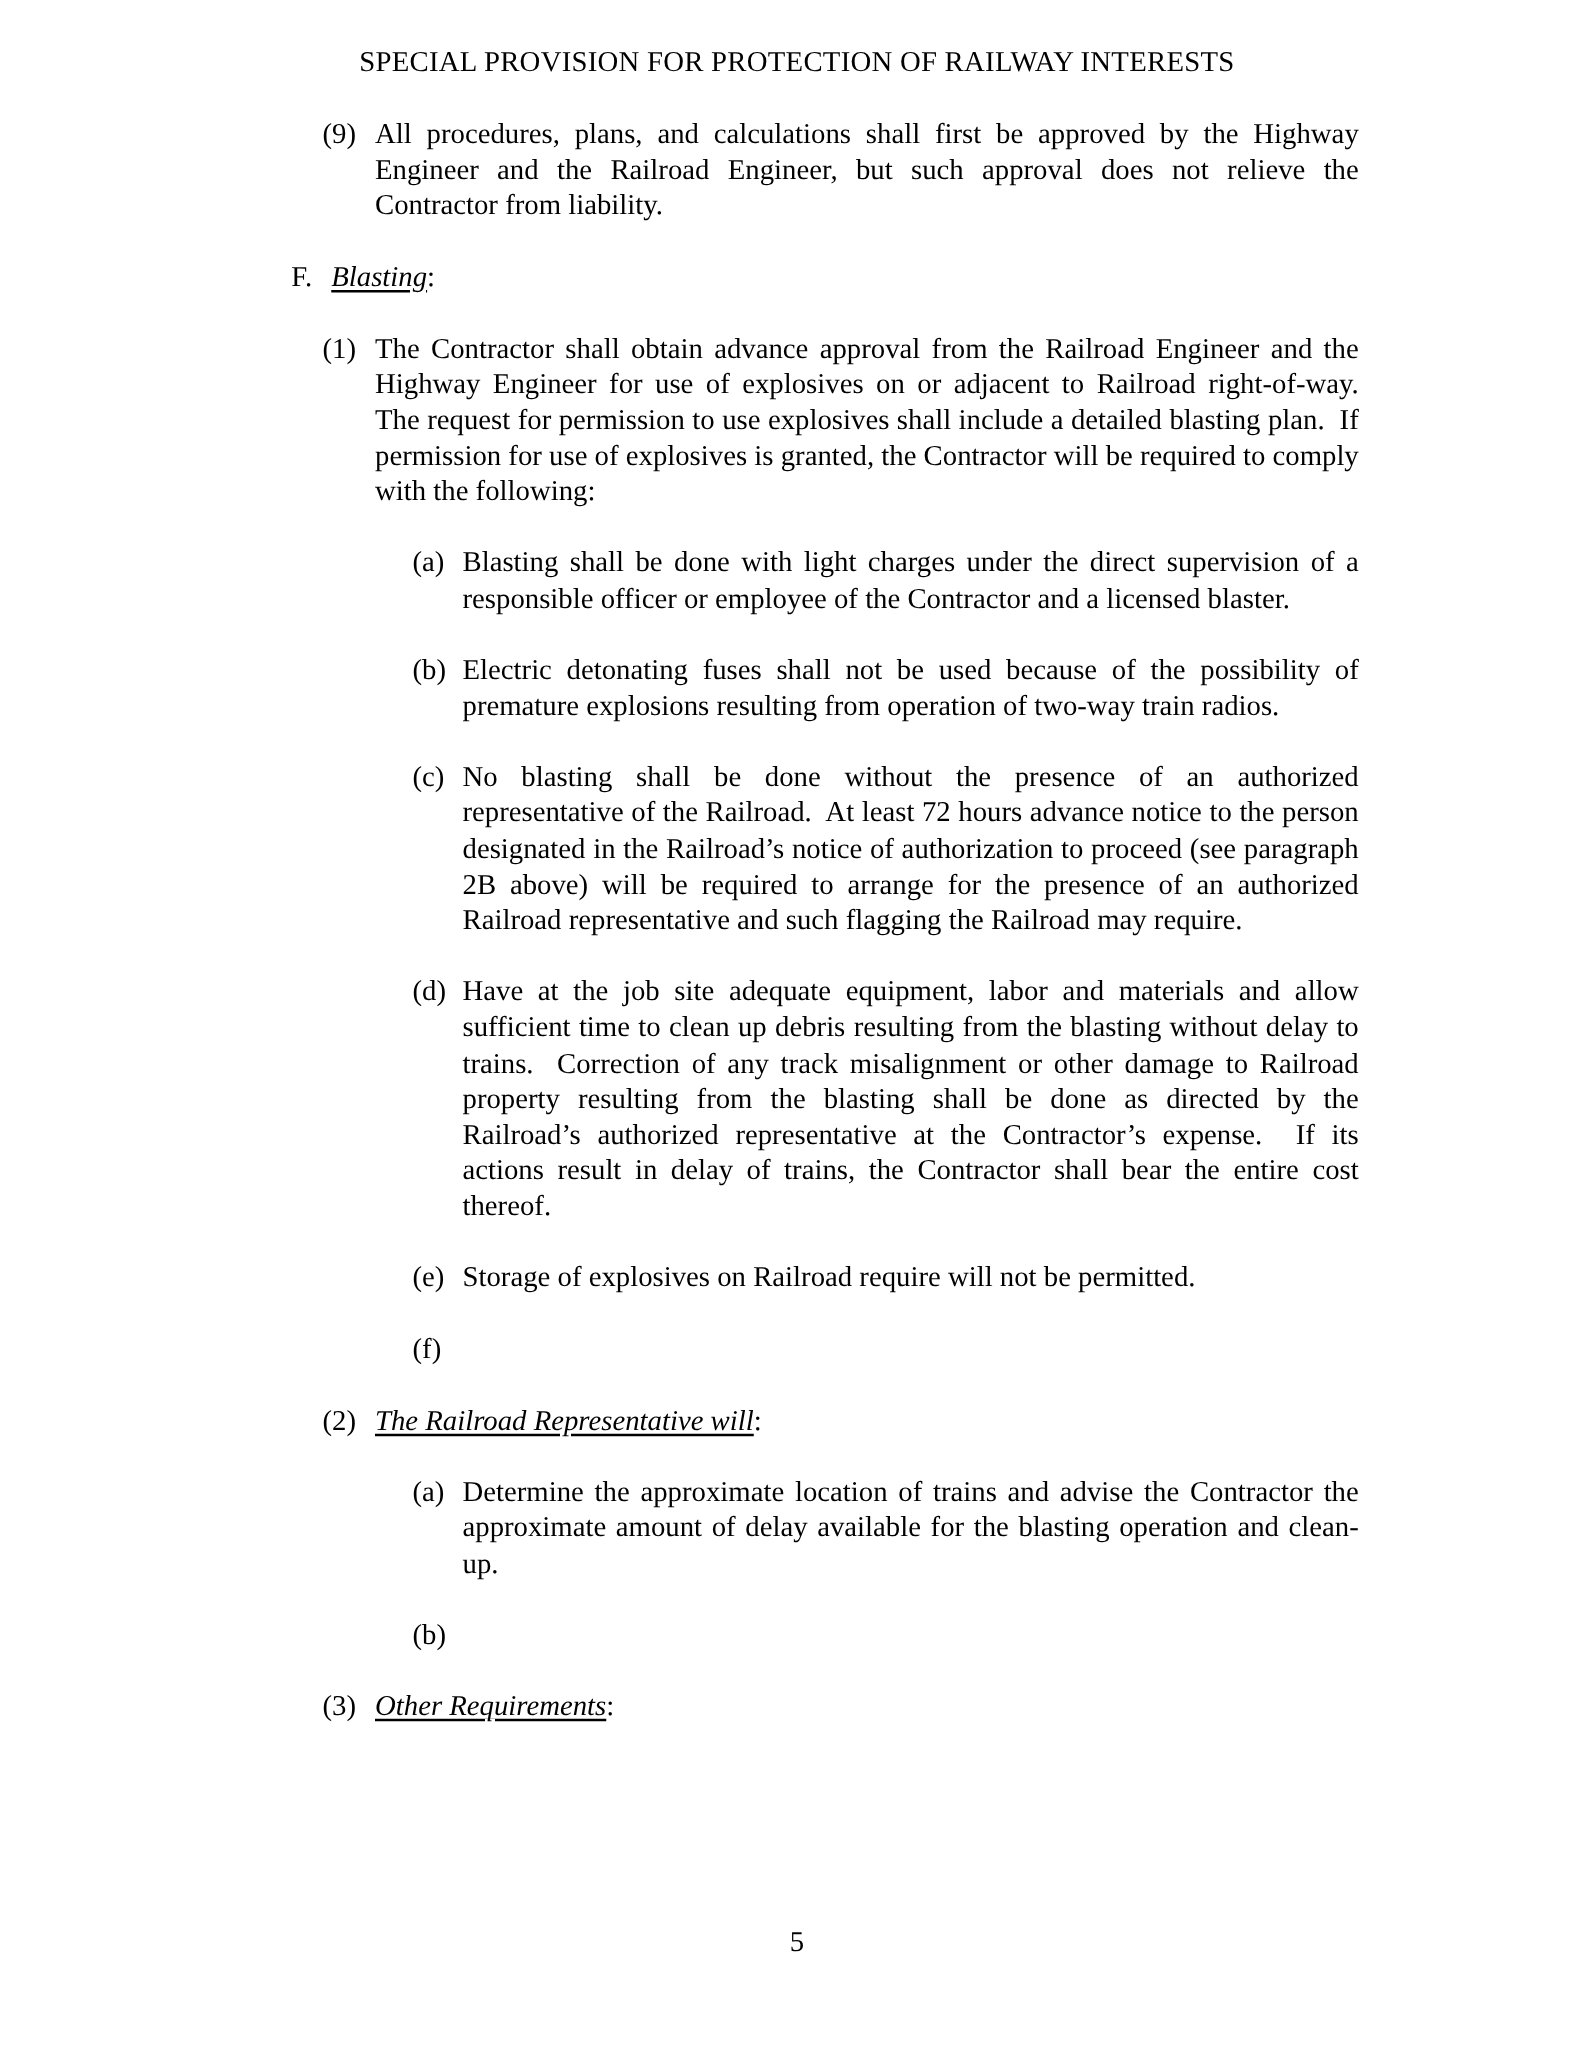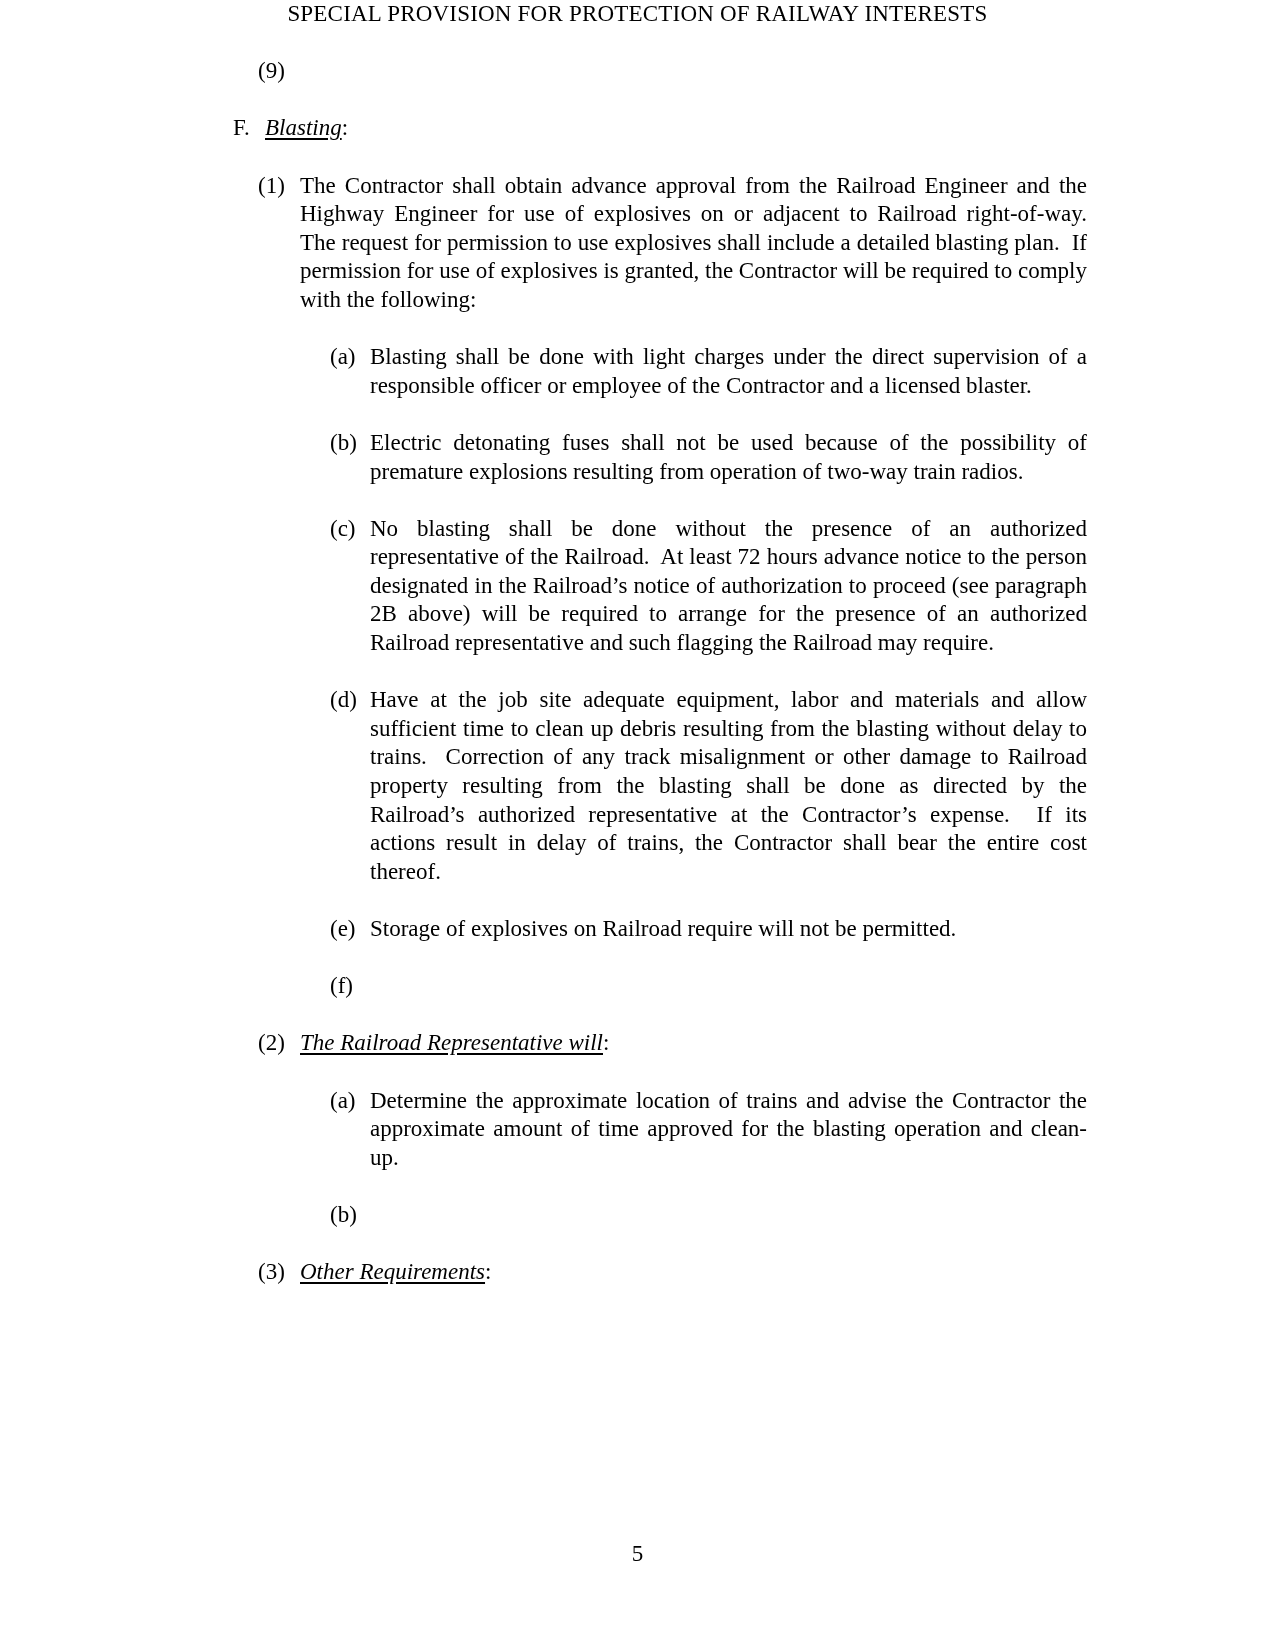--- a/index.html
+++ b/index.html
@@ -12,20 +12,21 @@
     width: 1275px;
     height: 1650px;
     background: #ffffff;
     font-family: "Liberation Serif", "DejaVu Serif", serif;
     font-size: 23px;
     line-height: 28.6px;
     color: #000000;
     overflow: hidden;
   }
   .content {
+    margin-top: 36px;
   }
   .doc-title {
     text-align: center;
     letter-spacing: 0.2px;
   }
   .block {
     display: flex;
     margin-top: 28.6px;
   }
   .marker {
@@ -63,20 +64,21 @@
 </head>
 <body>
 
 <div class="page">
   <div class="content">
 
     <div class="doc-title">SPECIAL PROVISION FOR PROTECTION OF RAILWAY INTERESTS</div>
 
     <div class="block item lvl-num">
       <span class="marker">(9)</span>
+      <span class="body">All procedures, plans, and calculations shall first be approved by the Highway Engineer and the Railroad Engineer, but such approval does not relieve the Contractor from liability.</span>
     </div>
 
     <div class="block heading lvl-sec">
       <span class="marker">F.</span>
       <span class="body"><span class="u">Blasting</span><span>:</span></span>
     </div>
 
     <div class="block item lvl-num">
       <span class="marker">(1)</span>
       <span class="body">The Contractor shall obtain advance approval from the Railroad Engineer and the Highway Engineer for use of explosives on or adjacent to Railroad right-of-way.  The request for permission to use explosives shall include a detailed blasting plan.  If permission for use of explosives is granted, the Contractor will be required to comply with the following:</span>
@@ -111,21 +113,21 @@
       <span class="marker">(f)</span>
     </div>
 
     <div class="block heading lvl-num">
       <span class="marker">(2)</span>
       <span class="body"><span class="u">The Railroad Representative will</span><span>:</span></span>
     </div>
 
     <div class="block item lvl-let">
       <span class="marker">(a)</span>
-      <span class="body">Determine the approximate location of trains and advise the Contractor the approximate amount of time approved for the blasting operation and clean-up.</span>
+      <span class="body">Determine the approximate location of trains and advise the Contractor the approximate amount of delay available for the blasting operation and clean-up.</span>
     </div>
 
     <div class="block item lvl-let">
       <span class="marker">(b)</span>
     </div>
 
     <div class="block heading lvl-num">
       <span class="marker">(3)</span>
       <span class="body"><span class="u">Other Requirements</span><span>:</span></span>
     </div>

